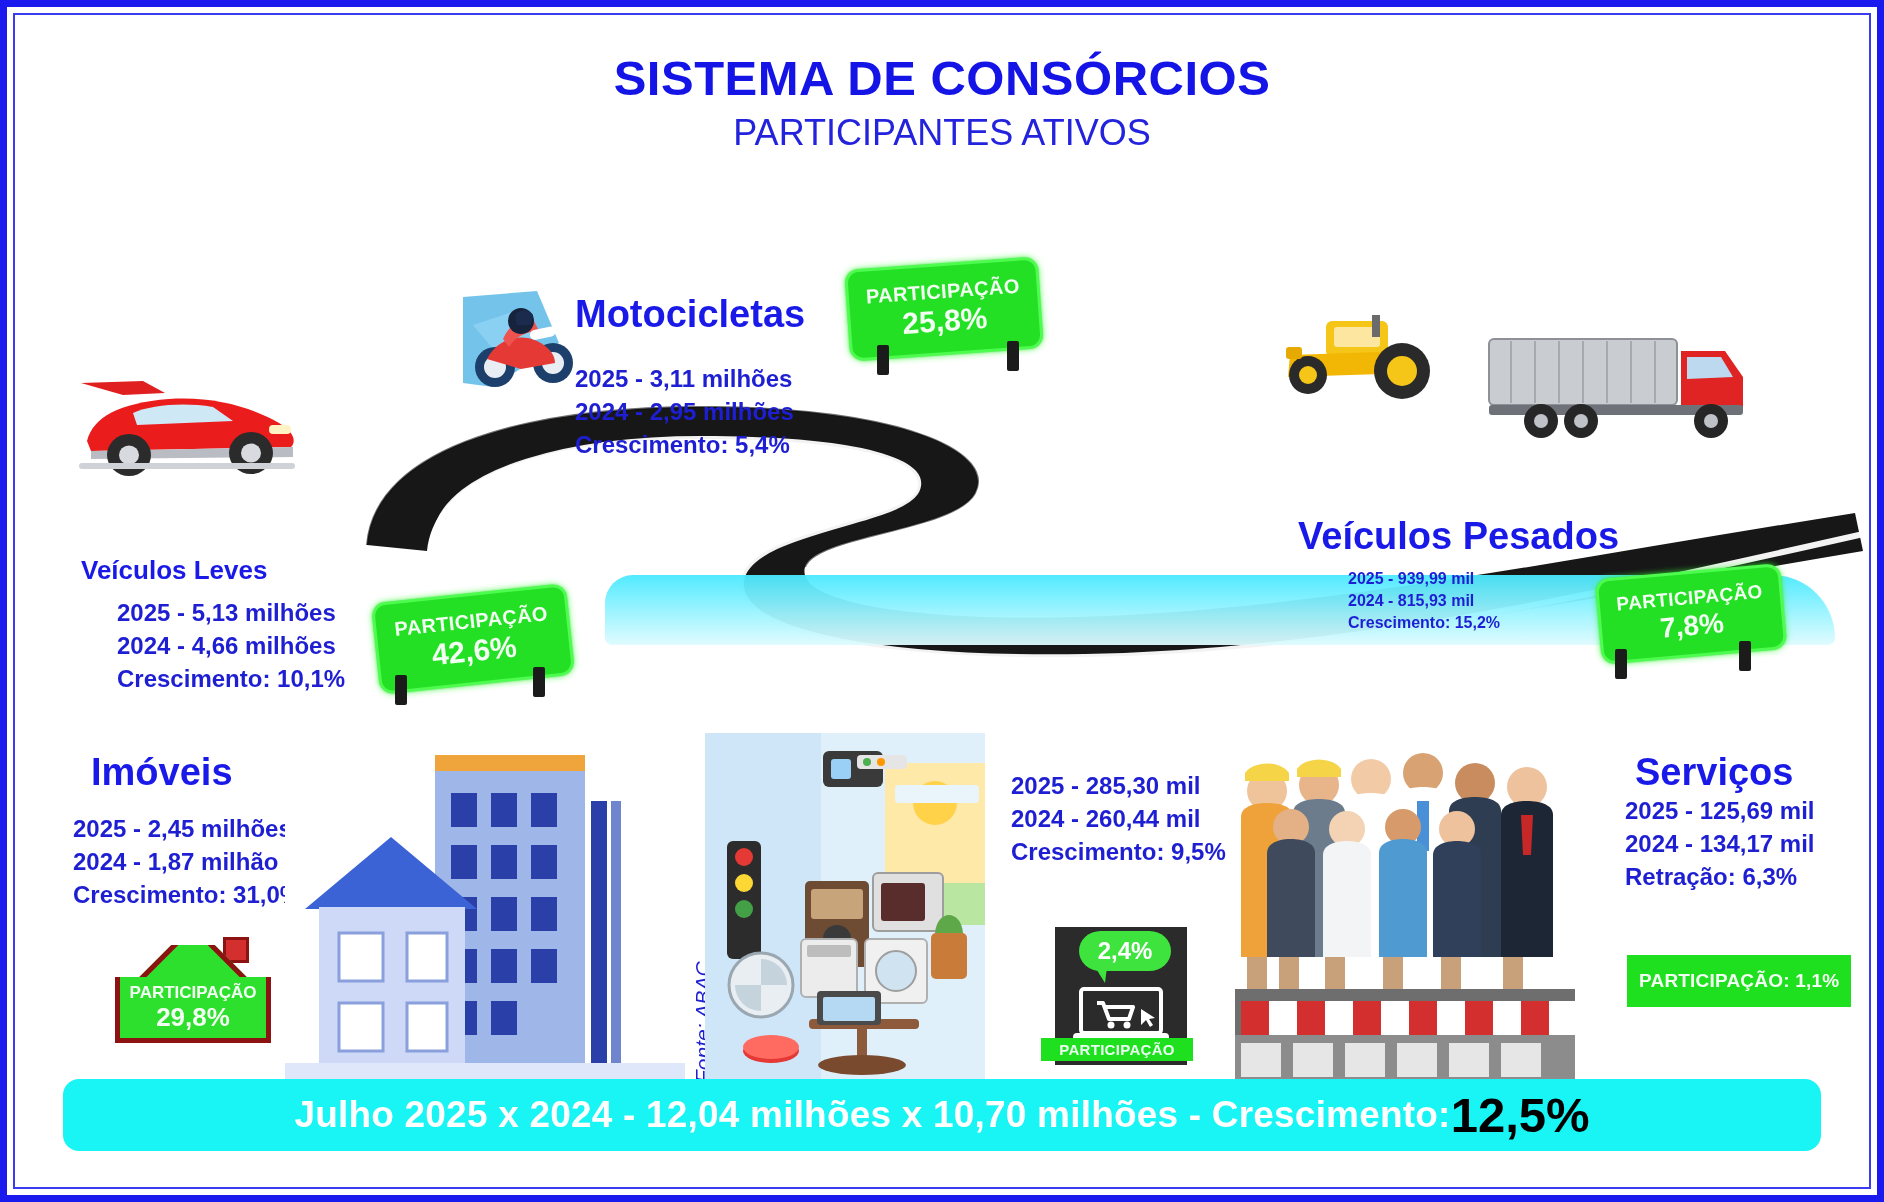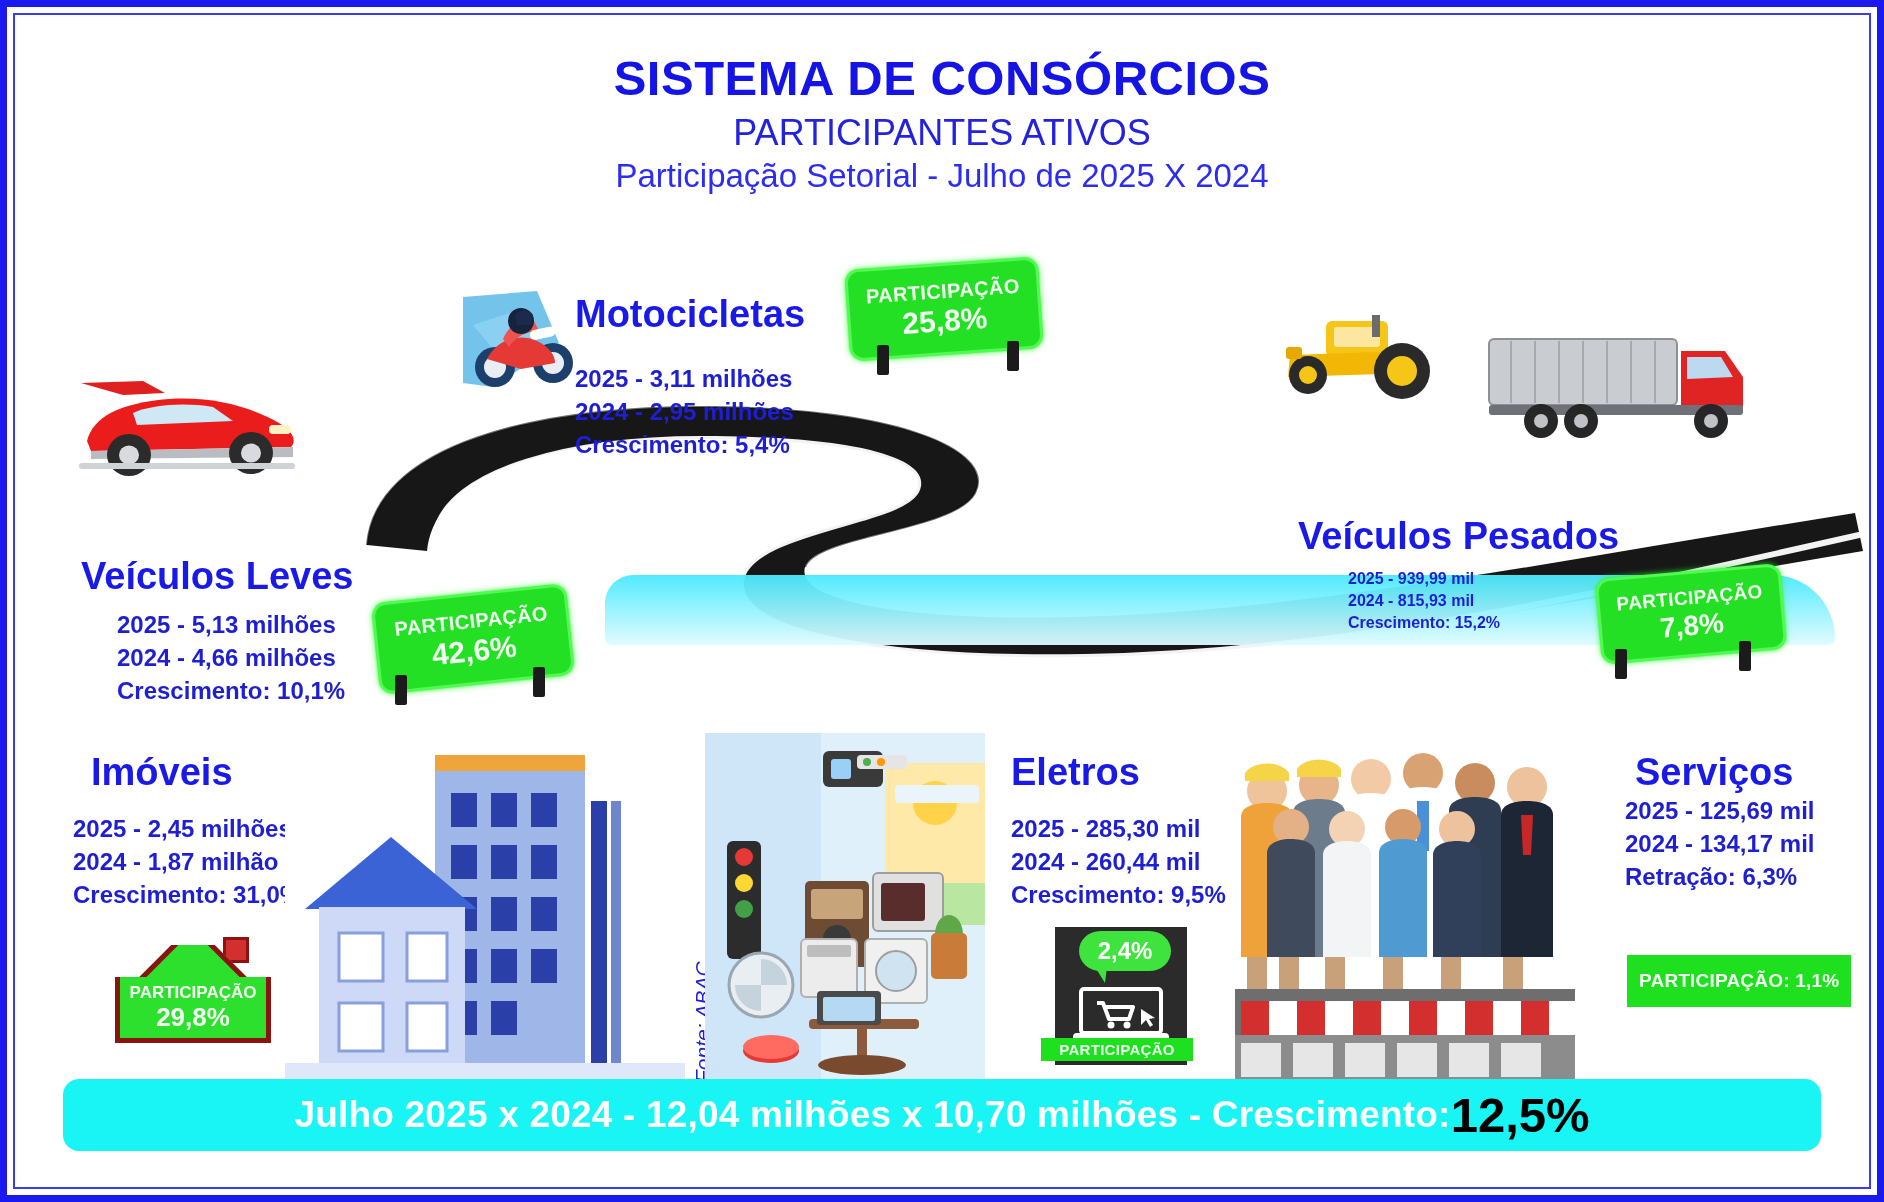--- a/index.html
+++ b/index.html
@@ -141,21 +141,20 @@
 </style>
 </head>
 <body>
 
 <div id="poster">
  <div class="inner">
 
   <div class="header">
     <div class="title-main">SISTEMA DE CONSÓRCIOS</div>
     <div class="title-sub">PARTICIPANTES ATIVOS</div>
-    <div class="title-sub2">Participação Setorial - Julho de 2025 X 2024</div>
   </div>
 
   <div class="road-area">
     <svg class="road-svg" width="1884" height="320" viewBox="0 0 1884 320">
       <path d="M352,160 C360,60 520,20 700,22 C900,25 980,70 960,108
                C940,146 800,150 790,182 C780,218 900,236 1060,232
                C1300,226 1560,172 1840,128 L1848,166
                C1560,214 1320,268 1070,272 C880,275 720,252 726,196
                C732,146 880,138 900,108 C918,80 860,56 700,54
                C540,52 420,86 412,166 Z" fill="#171717"></path>
@@ -239,21 +238,21 @@
   </div>
 
   <div class="sign" style="left:832px;top:248px;width:188px;height:86px;transform:rotate(-4deg);">
     <div class="lbl">PARTICIPAÇÃO</div>
     <div class="val">25,8%</div>
   </div>
   <div class="leg" style="left:862px;top:330px;"></div>
   <div class="leg" style="left:992px;top:326px;"></div>
 
   <div style="position:absolute;left:66px;top:540px;">
-    <div class="sect-title" style="font-size:38px;">Veículos Leves</div>
+    <div class="sect-title" style="font-size:26px;">Veículos Leves</div>
     <div class="stats" style="font-size:24px;margin-top:10px;margin-left:36px;">
       <div>2025 - 5,13 milhões</div>
       <div>2024 - 4,66 milhões</div>
       <div>Crescimento: 10,1%</div>
     </div>
   </div>
 
   <div class="sign" style="left:360px;top:578px;width:190px;height:86px;transform:rotate(-6deg);">
     <div class="lbl">PARTICIPAÇÃO</div>
     <div class="val">42,6%</div>
@@ -365,21 +364,20 @@
     <ellipse cx="157" cy="332" rx="44" ry="10" fill="#7a4a2f"></ellipse>
     <rect x="112" y="258" width="64" height="34" rx="4" fill="#4a4a4a"></rect>
     <rect x="118" y="264" width="52" height="24" rx="2" fill="#b5d9f2"></rect>
     <ellipse cx="66" cy="318" rx="28" ry="12" fill="#e53935"></ellipse>
     <ellipse cx="66" cy="314" rx="28" ry="12" fill="#ff6b60"></ellipse>
     <rect x="226" y="200" width="36" height="46" rx="5" fill="#c97b3a"></rect>
     <path d="M230,200 C232,176 256,176 258,200 Z" fill="#5fa84a"></path>
   </svg>
 
   <div style="position:absolute;left:996px;top:736px;">
-    <div class="sect-title" style="font-size:38px;">Eletros</div>
     <div class="stats" style="font-size:24px;margin-top:18px;">
       <div>2025 - 285,30 mil</div>
       <div>2024 - 260,44 mil</div>
       <div>Crescimento: 9,5%</div>
     </div>
   </div>
 
   <div class="eletros-badge" style="left:1040px;top:912px;">
     <div class="bubble">2,4%</div>
     <svg class="laptop" width="96" height="62" viewBox="0 0 96 62">

